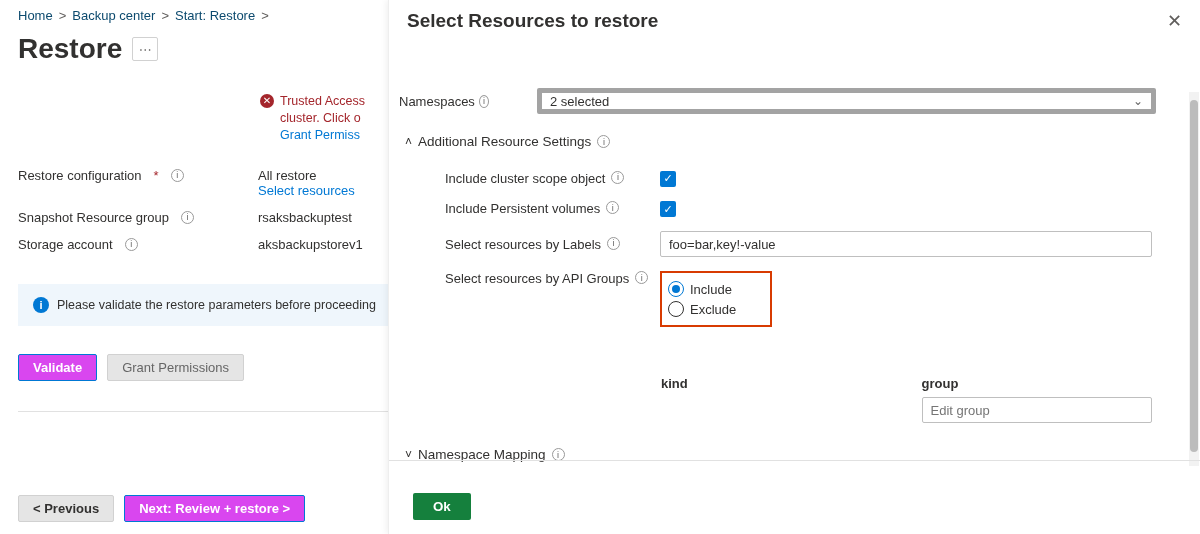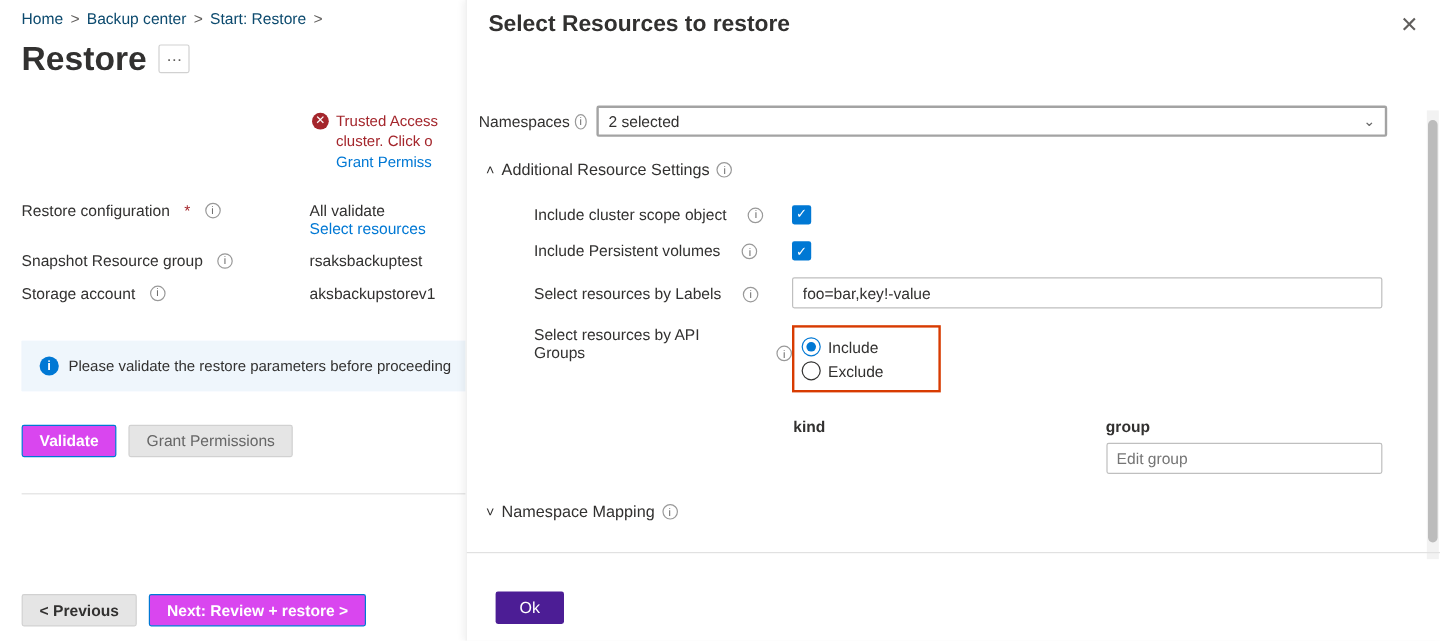--- a/index.html
+++ b/index.html
@@ -39,45 +39,45 @@
     .blade-header { display: flex; justify-content: space-between; align-items: center; padding: 10px 18px; }
     .blade-title { font-size: 19px; font-weight: 600; }
     .close-x { font-size: 18px; color: #605e5c; cursor: pointer; }
 
     .blade-body { padding: 46px 24px 0 10px; flex: 1; overflow: hidden; position: relative; }
     .blade-scrollbar { position: absolute; right: 2px; top: 58px; width: 8px; height: 352px; background: #bcbcbc; border-radius: 4px; }
     .blade-track { position:absolute; right:1px; top:50px; width:10px; bottom: 68px; background:#f2f2f2; }
 
     .ns-row { display:flex; align-items:center; gap:8px; margin-bottom: 20px; }
     .ns-row .lbl { width: 90px; display:flex; gap:4px; align-items:center; }
-    .ns-select { flex:1; border:2px solid #a3a3a3; border-radius:2px; padding:4px 8px; display:flex; justify-content:space-between; align-items:center; margin-right: 20px; height: 26px; }
+    .ns-select { flex:1; border:5px solid #a3a3a3; border-radius:2px; padding:4px 8px; display:flex; justify-content:space-between; align-items:center; margin-right: 20px; height: 26px; margin-left: 40px; }
     .chev { font-size: 12px; color:#666; }
 
     .section-row { display:flex; align-items:center; gap:6px; margin: 6px 0 14px 6px; }
     .caret { font-size:12px; color:#323130; }
     .section-title { font-size: 13.5px; }
 
     .setting-row { display:flex; align-items:center; padding: 7px 0; margin-left: 46px; }
-    .setting-row .lbl { width: 215px; display:flex; gap:18px; align-items:flex-end; }
+    .setting-row .lbl { width: 215px; display:flex; gap:6px; align-items:flex-start; }
     .setting-row .control { flex:1; margin-right: 24px; }
 
     .check { width:16px; height:16px; background:#0078d4; border-radius:2px; display:inline-flex; align-items:center; justify-content:center; color:#fff; font-size:11px; }
     .input-text { width: 100%; border:1px solid #bfbfbf; border-radius:2px; padding:4px 8px; font-size:13px; color:#323130; height:26px; }
 
-    .radio-wrap { border: 2px solid #d83b01; padding: 6px 14px 6px 6px; width: 124px; }
+    .radio-wrap { border: 2px solid #d83b01; padding: 6px 14px 6px 6px; width: 112px; }
     .radio-opt { display:flex; gap:6px; align-items:center; padding: 2px 0; }
     .radio-outer { width:16px; height:16px; border:1px solid #323130; border-radius:50%; display:inline-flex; align-items:center; justify-content:center; }
     .radio-outer.sel { border-color:#0078d4; }
     .radio-inner { width:8px; height:8px; border-radius:50%; background:#0078d4; }
 
     .cols { display:flex; gap:30px; margin-left:262px; margin-top:14px; margin-right:24px; }
-    .col { flex:1; }
+    .col { flex:1;margin-top:28px; }
     .col .hdr { font-weight:600; margin-bottom:6px; }
 
-    .ok-btn { position:absolute; bottom: 14px; left: 24px; background:#4c1d95; color:#fff; border:none; border-radius:2px; padding: 6px 20px; font-weight:400; }
+    .ok-btn { position:absolute; bottom: 14px; left: 24px; background:#15803d; color:#fff; border:none; border-radius:2px; padding: 6px 20px; font-weight:700; }
     .hr { position:absolute; left:0; right:0; top:460px; border-top:1px solid #e1e1e1; }
     .hr2 { margin: 20px 18px; border-top:1px solid #e1e1e1; }
   </style>
 </head>
 <body>
 
 <div class="breadcrumb">
   <a href="#">Home</a>
   <span class="sep">&gt;</span>
   <a href="#">Backup center</a>
@@ -100,21 +100,21 @@
   </div>
 </div>
 
 <div class="frow">
   <div class="label">
     <span>Restore configuration</span>
     <span class="req">*</span>
     <i class="info-o">i</i>
   </div>
   <div class="value">
-    <div>All validate</div>
+    <div>All restore</div>
     <div class="link">Select resources</div>
   </div>
 </div>
 
 <div class="frow">
   <div class="label">
     <span>Snapshot Resource group</span>
     <i class="info-o">i</i>
   </div>
   <div class="value">rsaksbackuptest</div>

